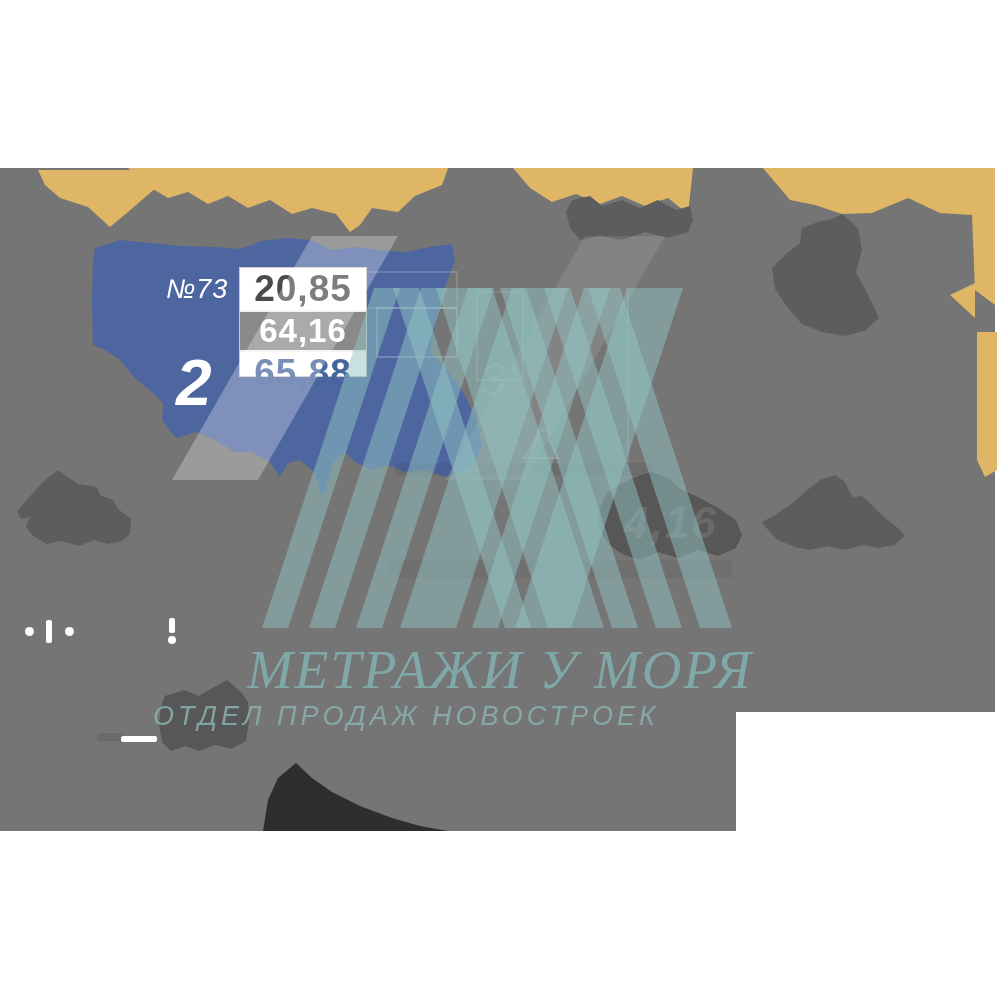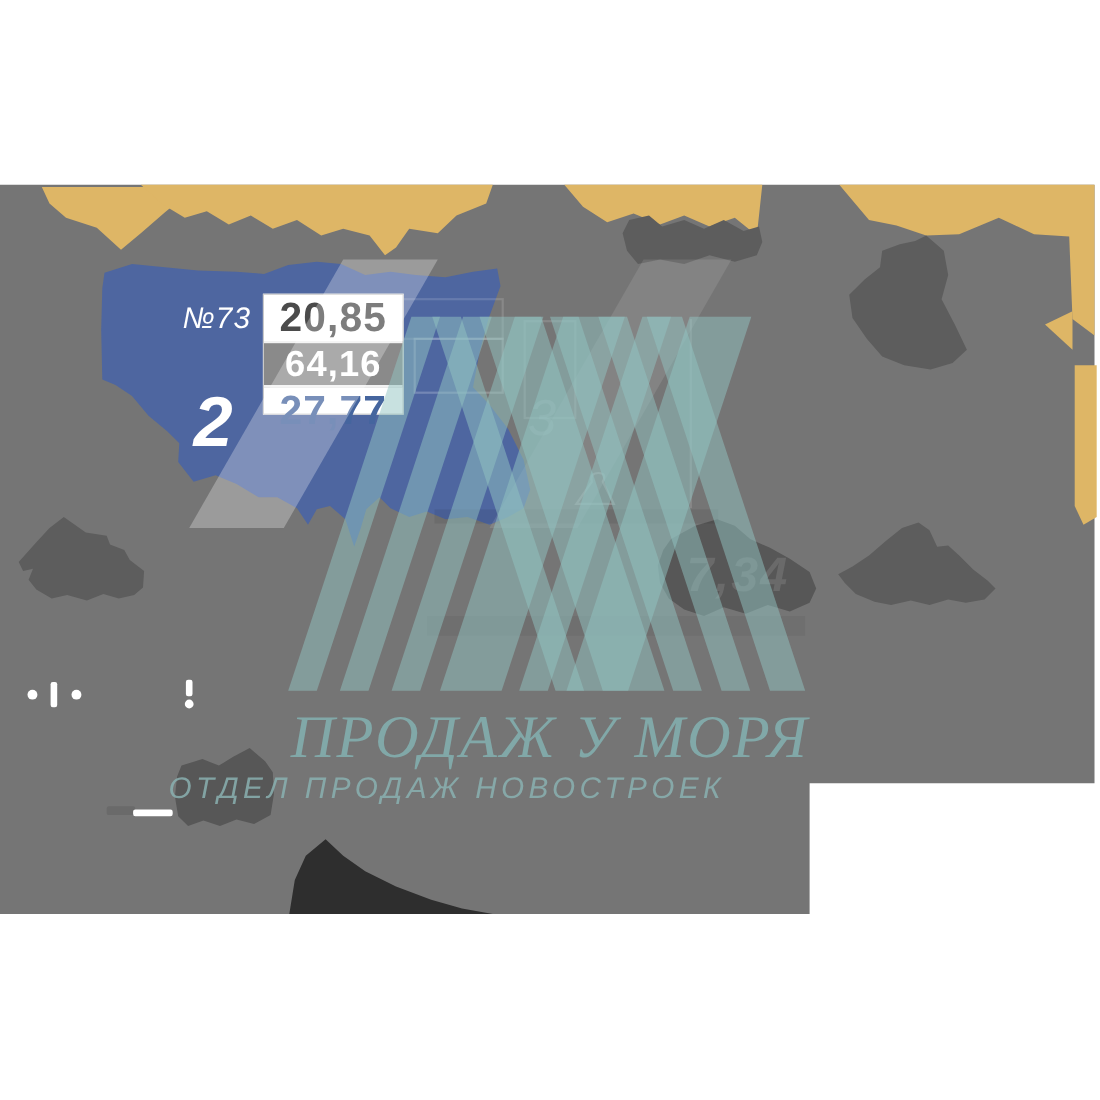--- a/index.html
+++ b/index.html
@@ -75,24 +75,24 @@
     <rect x="388" y="560" width="344" height="18" fill="rgba(0,0,0,0.05)"></rect>
     <path d="M548,438 q4,-8 -4,-8 q-8,0 -6,8 l-14,20 h34 z" fill="none" stroke="rgba(255,255,255,0.20)" stroke-width="2"></path>
   </svg>
 
   <div class="abs unit-number">№73</div>
   <div class="abs rooms-count">2</div>
 
   <div class="card">
     <div class="row row-living">20,85</div>
     <div class="row row-main">64,16</div>
-    <div class="row row-total">27,77</div>
+    <div class="row row-total">65,88</div>
   </div>
 
-  <div class="abs faint-area">7,34</div>
+  <div class="abs faint-area">4,16</div>
   <div class="abs faint-room-no">3</div>
 
   <div class="abs dot" style="left:25px;top:627px;"></div>
   <div class="abs vbar" style="left:46px;top:620px;width:6px;height:23px;"></div>
   <div class="abs dot" style="left:65px;top:627px;"></div>
   <div class="abs vbar" style="left:169px;top:618px;width:6px;height:15px;"></div>
   <div class="abs dot" style="left:168px;top:636px;width:8px;height:8px;"></div>
   <div class="abs dash-gray" style="left:97px;top:733px;width:26px;height:8px;"></div>
   <div class="abs dash" style="left:121px;top:736px;width:36px;height:6px;"></div>
 
@@ -109,16 +109,16 @@
     </g>
     <g opacity="0.5" style="fill:var(--teal)">
       <polygon points="505,628 531,628 419,288 393,288"></polygon>
       <polygon points="548,628 604,628 492,288 436,288"></polygon>
       <polygon points="612,628 638,628 526,288 500,288"></polygon>
       <polygon points="656,628 682,628 570,288 544,288"></polygon>
       <polygon points="700,628 732,628 620,288 588,288"></polygon>
     </g>
   </svg>
 
-  <div class="abs wm-title">ПРОДАЖ У МОРЯ</div>
+  <div class="abs wm-title">МЕТРАЖИ У МОРЯ</div>
   <div class="abs wm-sub">ОТДЕЛ ПРОДАЖ НОВОСТРОЕК</div>
 
 </div>
 
 </body></html>

